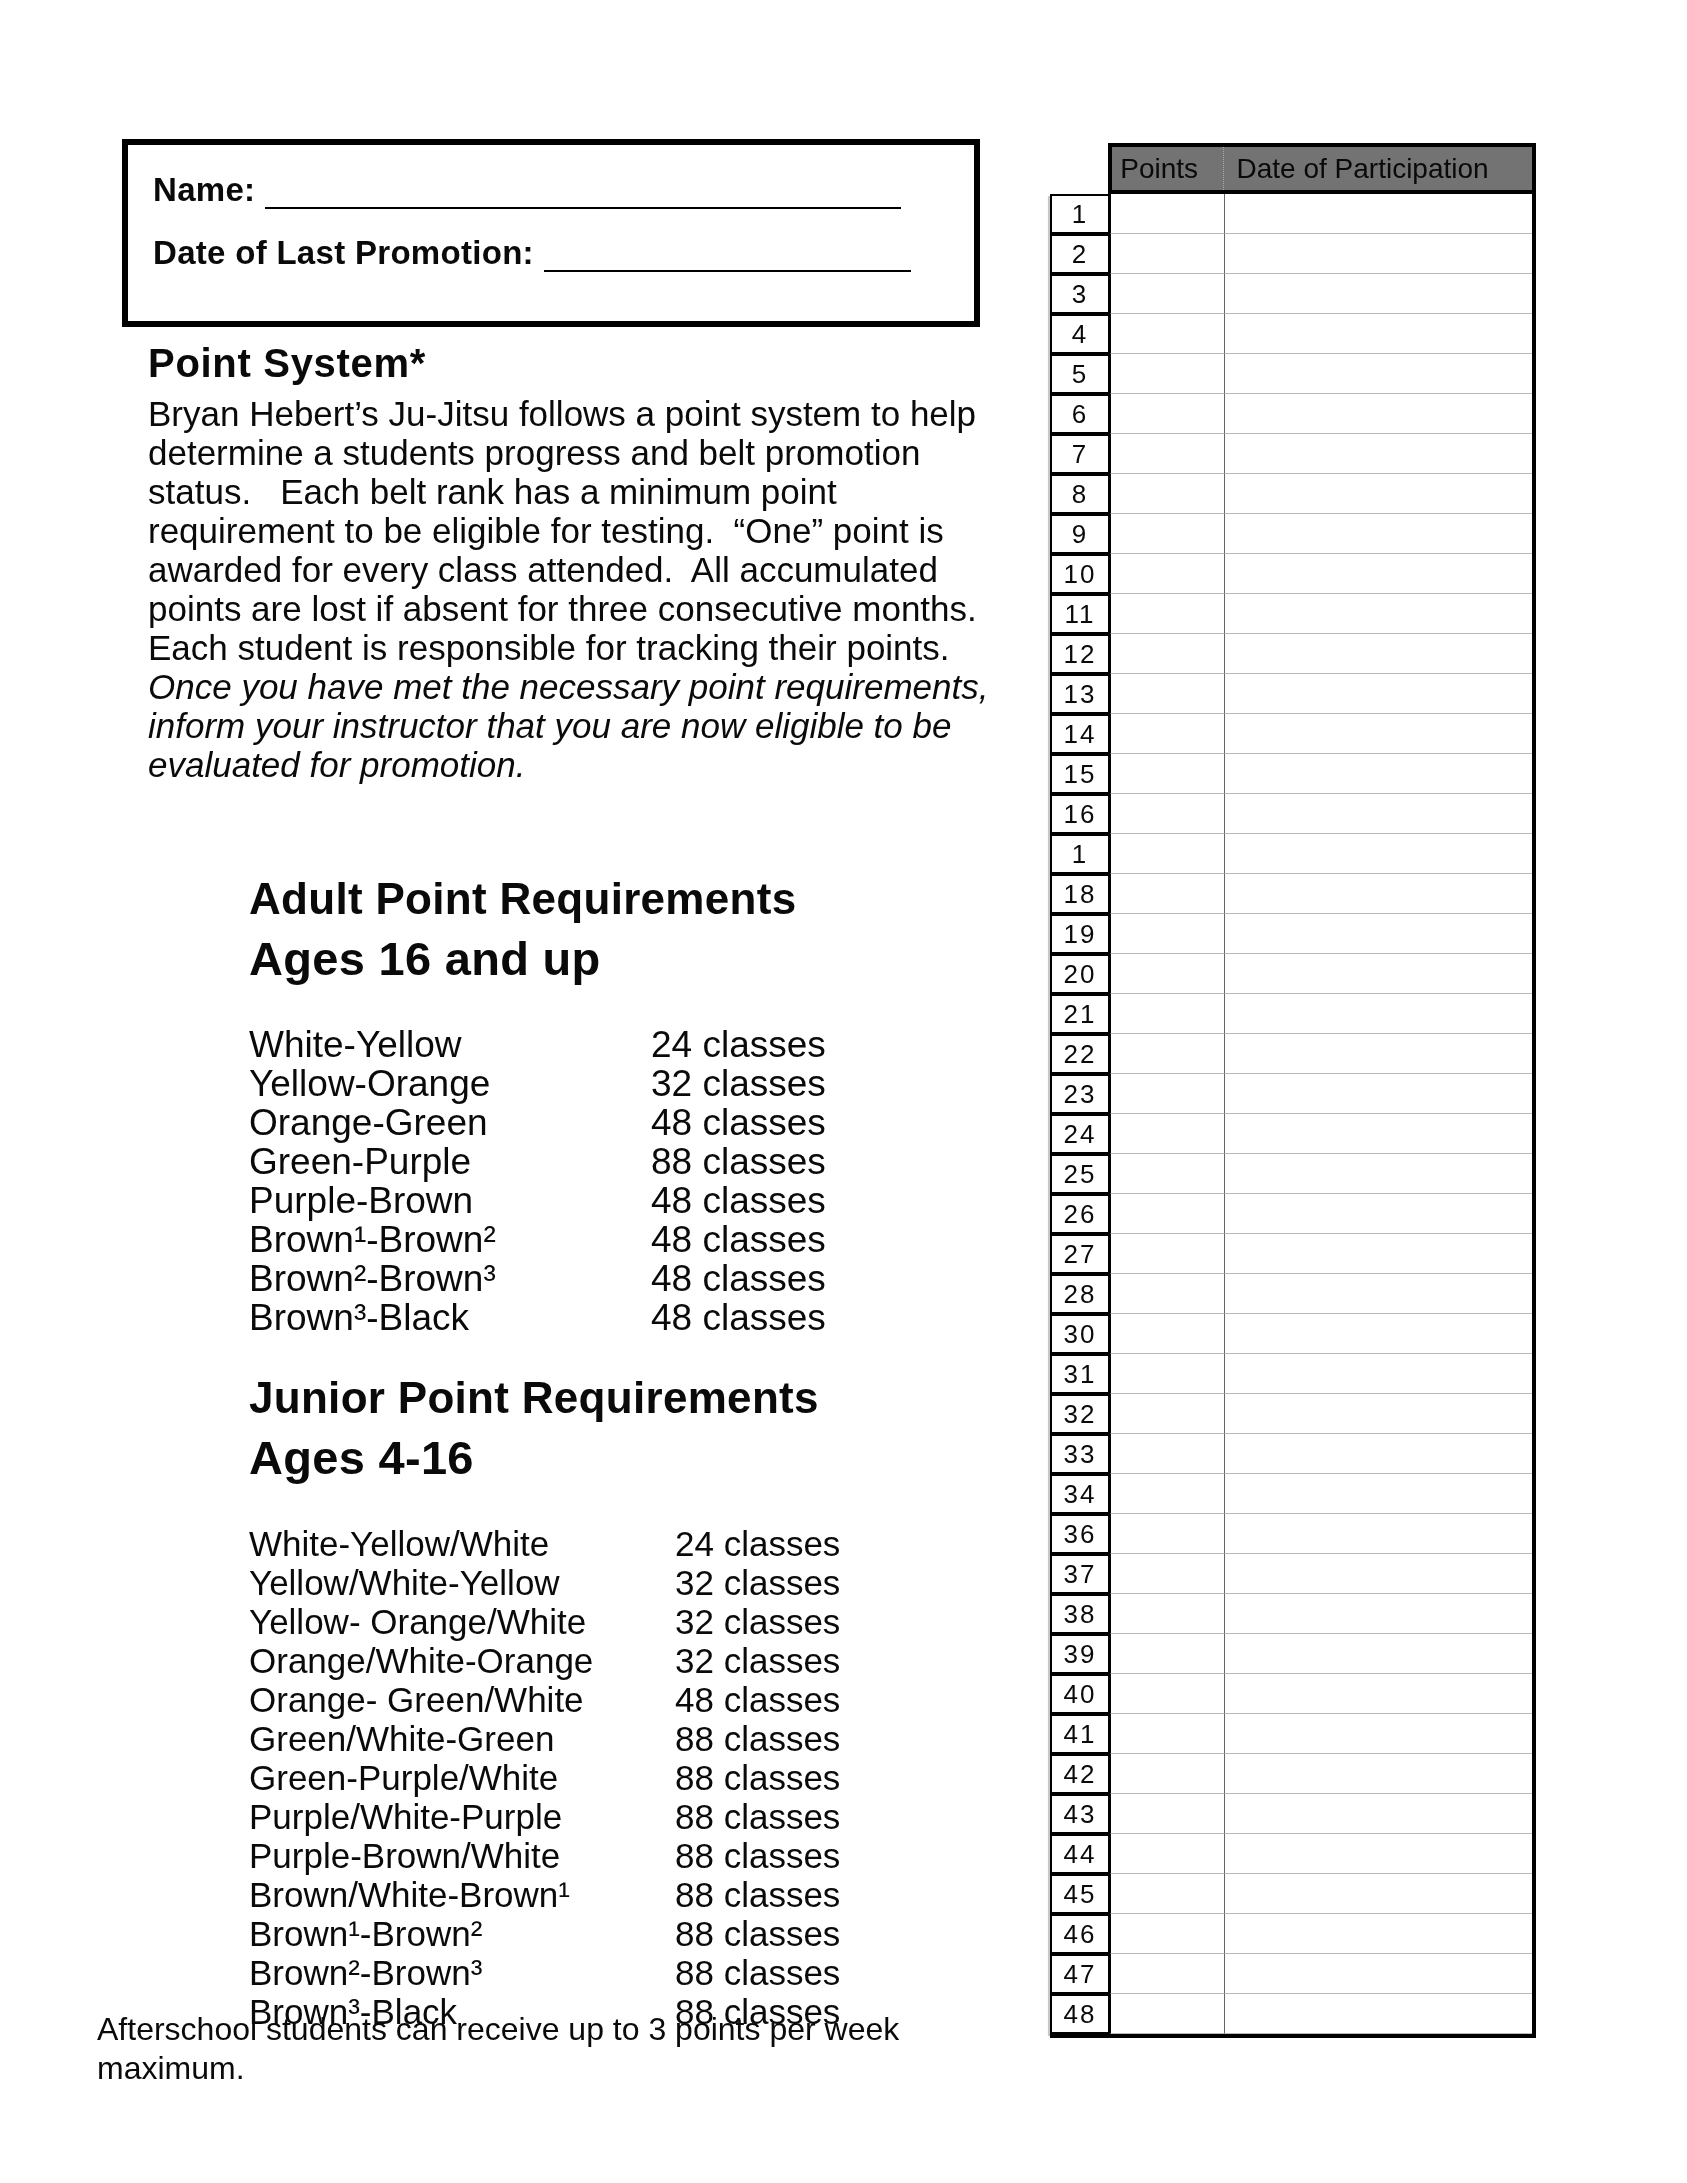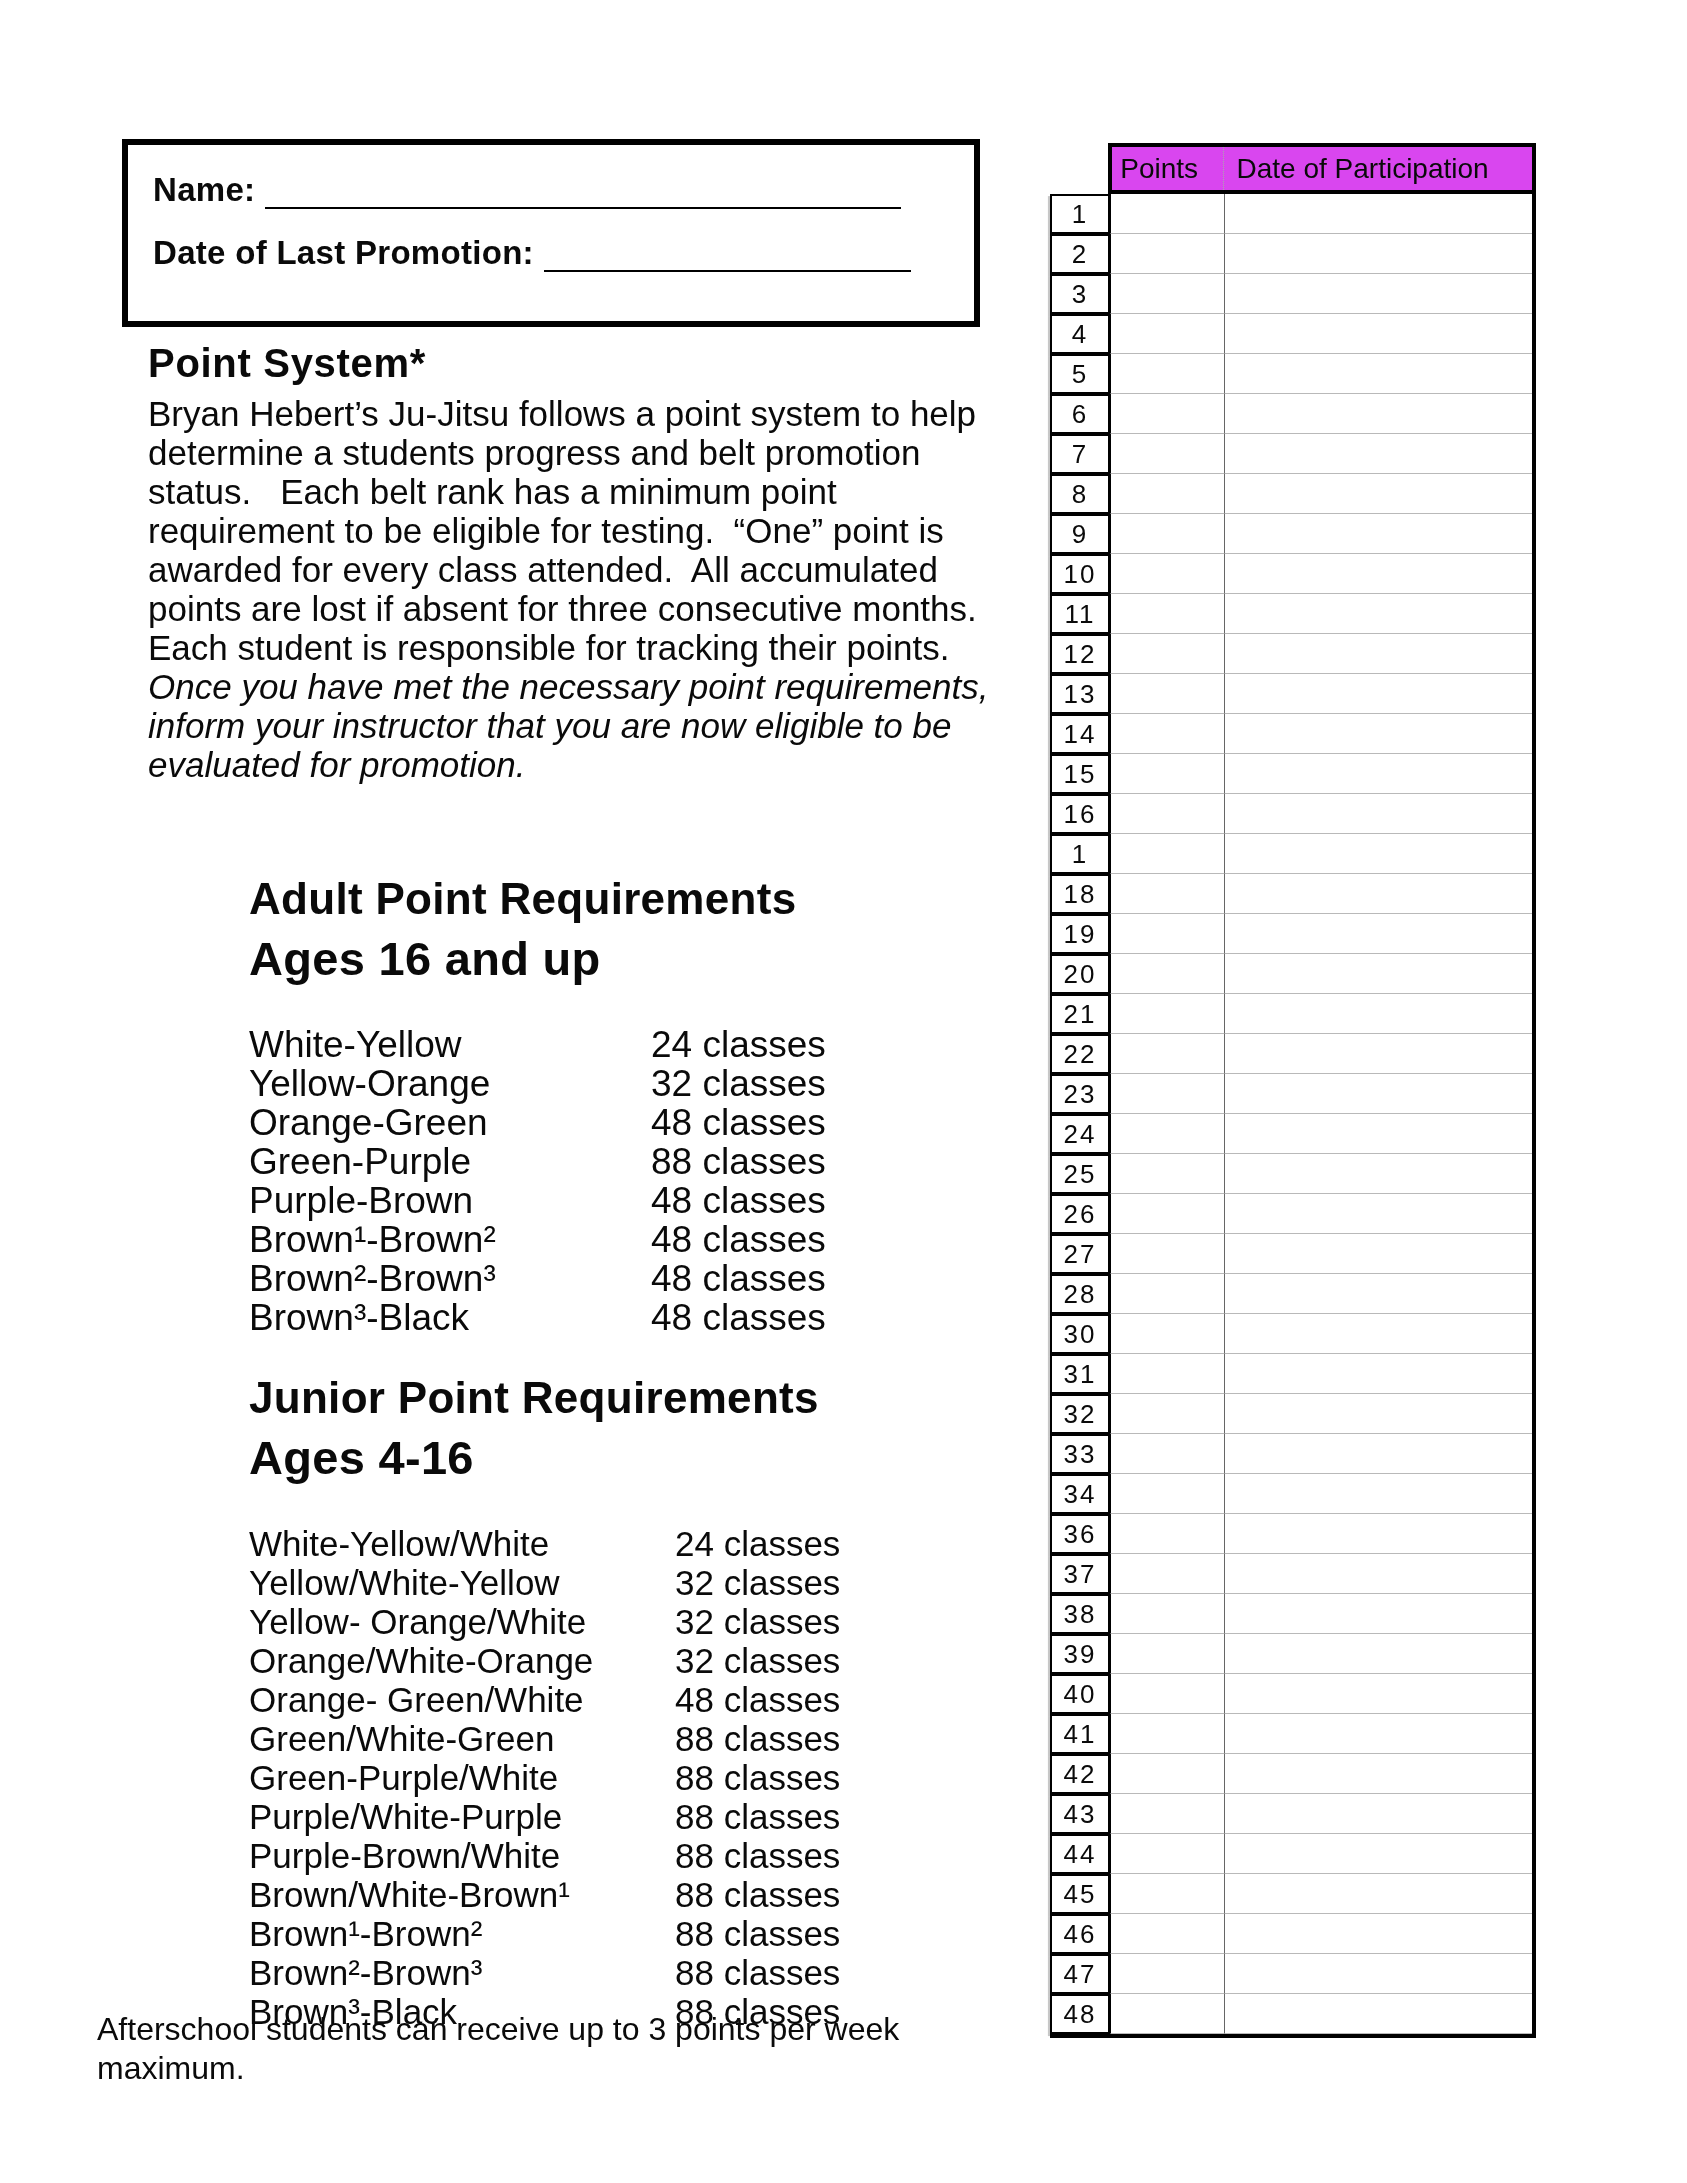--- a/index.html
+++ b/index.html
@@ -33,21 +33,21 @@
   .req-row{display:flex;font-size:37px;line-height:39px;}
   #junior-section .req-row{font-size:35px;line-height:39px;gap:24px;}
   .belt{width:402px;white-space:nowrap;}
   .classes{white-space:nowrap;}
 
   
   #footer-note{left:97px;top:2010px;width:852px;font-size:32px;line-height:39px;}
 
   
   #log-header{left:1108px;top:143px;width:428px;height:51px;border:4.8px solid #000;
-    display:flex;align-items:stretch;font-size:28px;background:#d946ef;}
+    display:flex;align-items:stretch;font-size:28px;background:#737373;}
   #log-header .pts{width:111px;display:flex;align-items:center;padding-left:8.3px;}
   #log-header .date{flex:1;display:flex;align-items:center;padding-left:12.5px;
     border-left:1.4px dotted #aaa;}
   #log-body{left:1050px;top:194px;width:486px;border-right:4.2px solid #000;
     border-bottom:4.2px solid #000;background:#fff;}
   .log-row{display:flex;height:40px;}
   .num-cell{width:60px;border:2.1px solid #000;box-shadow:-2.1px 2.1px 0 rgba(0,0,0,0.22);
     display:flex;align-items:center;justify-content:center;font-size:26px;
     letter-spacing:2.1px;background:#fff;}
   .pts-cell{width:115px;border-left:1.4px solid #000;border-right:1.4px solid #666;

